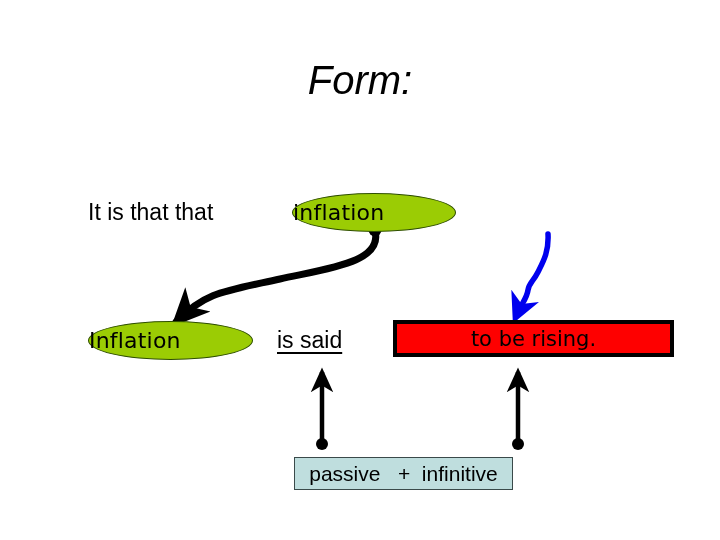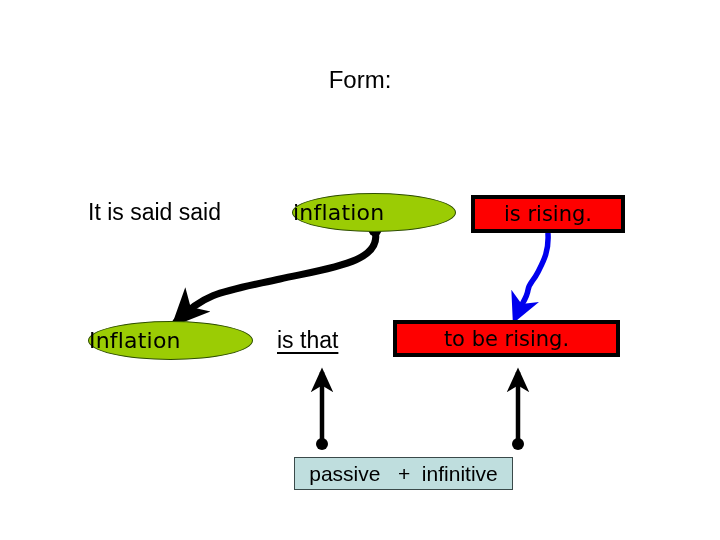--- a/index.html
+++ b/index.html
@@ -17,25 +17,26 @@
   }
 
   
   #title {
     position: absolute;
     left: 0;
     top: 58px;
     width: 720px;
     text-align: center;
     font-family: "Liberation Sans", sans-serif;
-    font-size: 24px;
+    font-size: 40px;
     font-weight: normal;
     color: #000000;
     letter-spacing: 0px;
     line-height: 44px;
+    font-style: italic;
   }
 
   
   .plain-text {
     position: absolute;
     font-family: "Liberation Sans", sans-serif;
     font-size: 23px;
     color: #000000;
     white-space: nowrap;
     line-height: 26px;
@@ -99,21 +100,21 @@
   }
   #red-box-is-rising {
     left: 471px;
     top: 195px;
     width: 154px;
     height: 38px;
   }
   #red-box-to-be-rising {
     left: 393px;
     top: 320px;
-    width: 227px;
+    width: 281px;
     height: 37px;
   }
 
   
   #cyan-box-passive-infinitive {
     position: absolute;
     left: 294px;
     top: 457px;
     width: 219px;
     height: 33px;
@@ -178,35 +179,32 @@
       <circle cx="322" cy="444" r="6" fill="#000000"></circle>
     </g>
 
     <g>
       <path d="M 518 444 L 518 372" stroke="#000000" stroke-width="4.5" stroke-linecap="butt" marker-end="url(#arrow-black)"></path>
       <circle cx="518" cy="444" r="6" fill="#000000"></circle>
     </g>
 
   </svg>
 
-  <div class="plain-text" id="txt-it-is-said-that">It is said said</div>
+  <div class="plain-text" id="txt-it-is-said-that">It is that that</div>
 
   <div class="ellipse" id="ellipse-inflation-lower-case">
     <span class="ellipse-label">inflation</span>
   </div>
 
-  <div class="red-box" id="red-box-is-rising">
-    <span class="red-box-label">is rising.</span>
-  </div>
 
   <div class="ellipse" id="ellipse-inflation-capital">
     <span class="ellipse-label">Inflation</span>
   </div>
 
-  <div class="plain-text" id="txt-is-said">is that</div>
+  <div class="plain-text" id="txt-is-said">is said</div>
 
   <div class="red-box" id="red-box-to-be-rising">
     <span class="red-box-label">to be rising.</span>
   </div>
 
   <div id="cyan-box-passive-infinitive">
     <span class="cyan-label">passive   +  infinitive</span>
   </div>
 
 </div>

